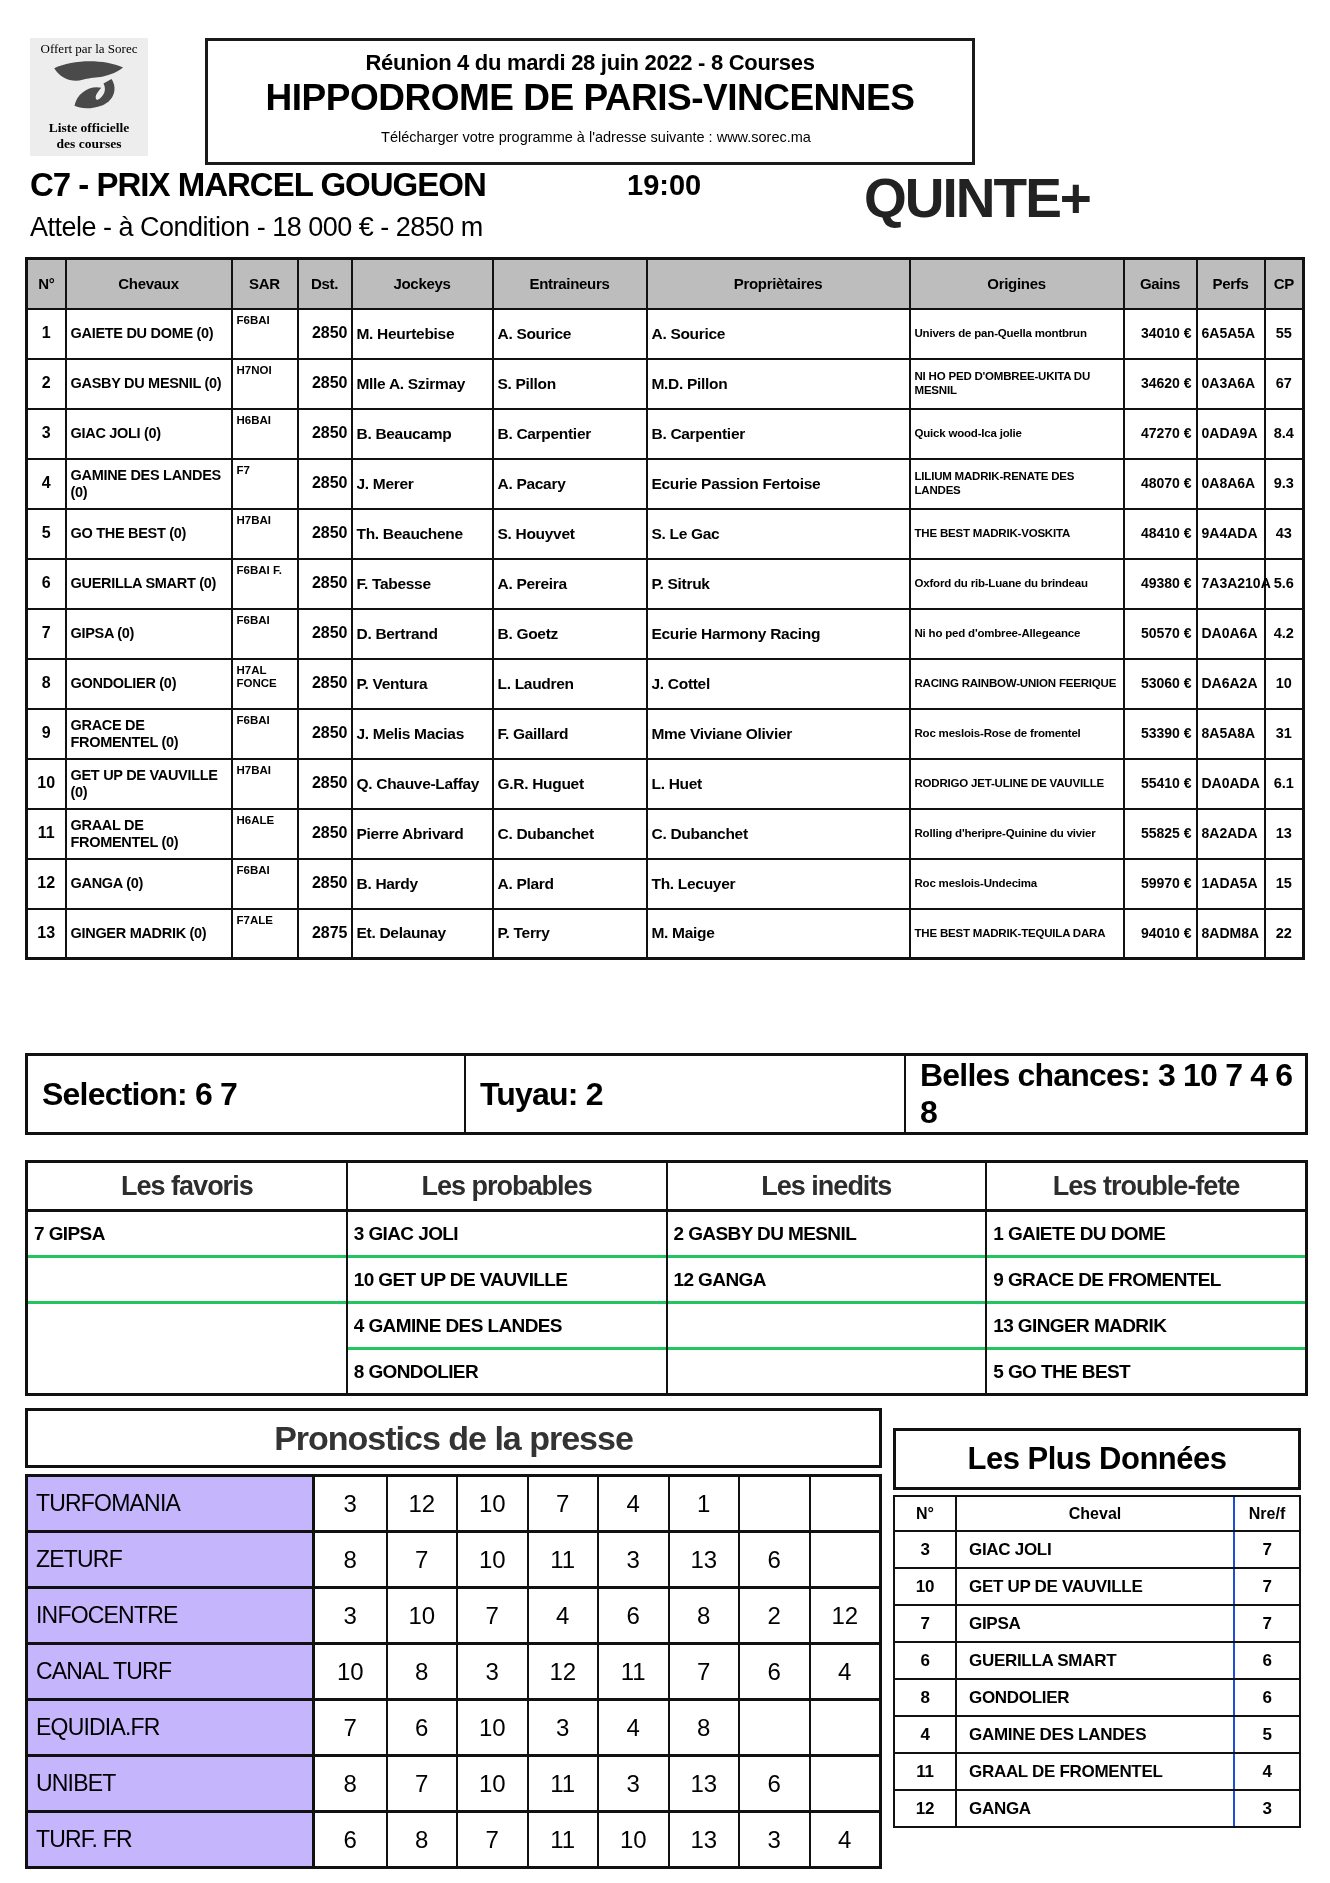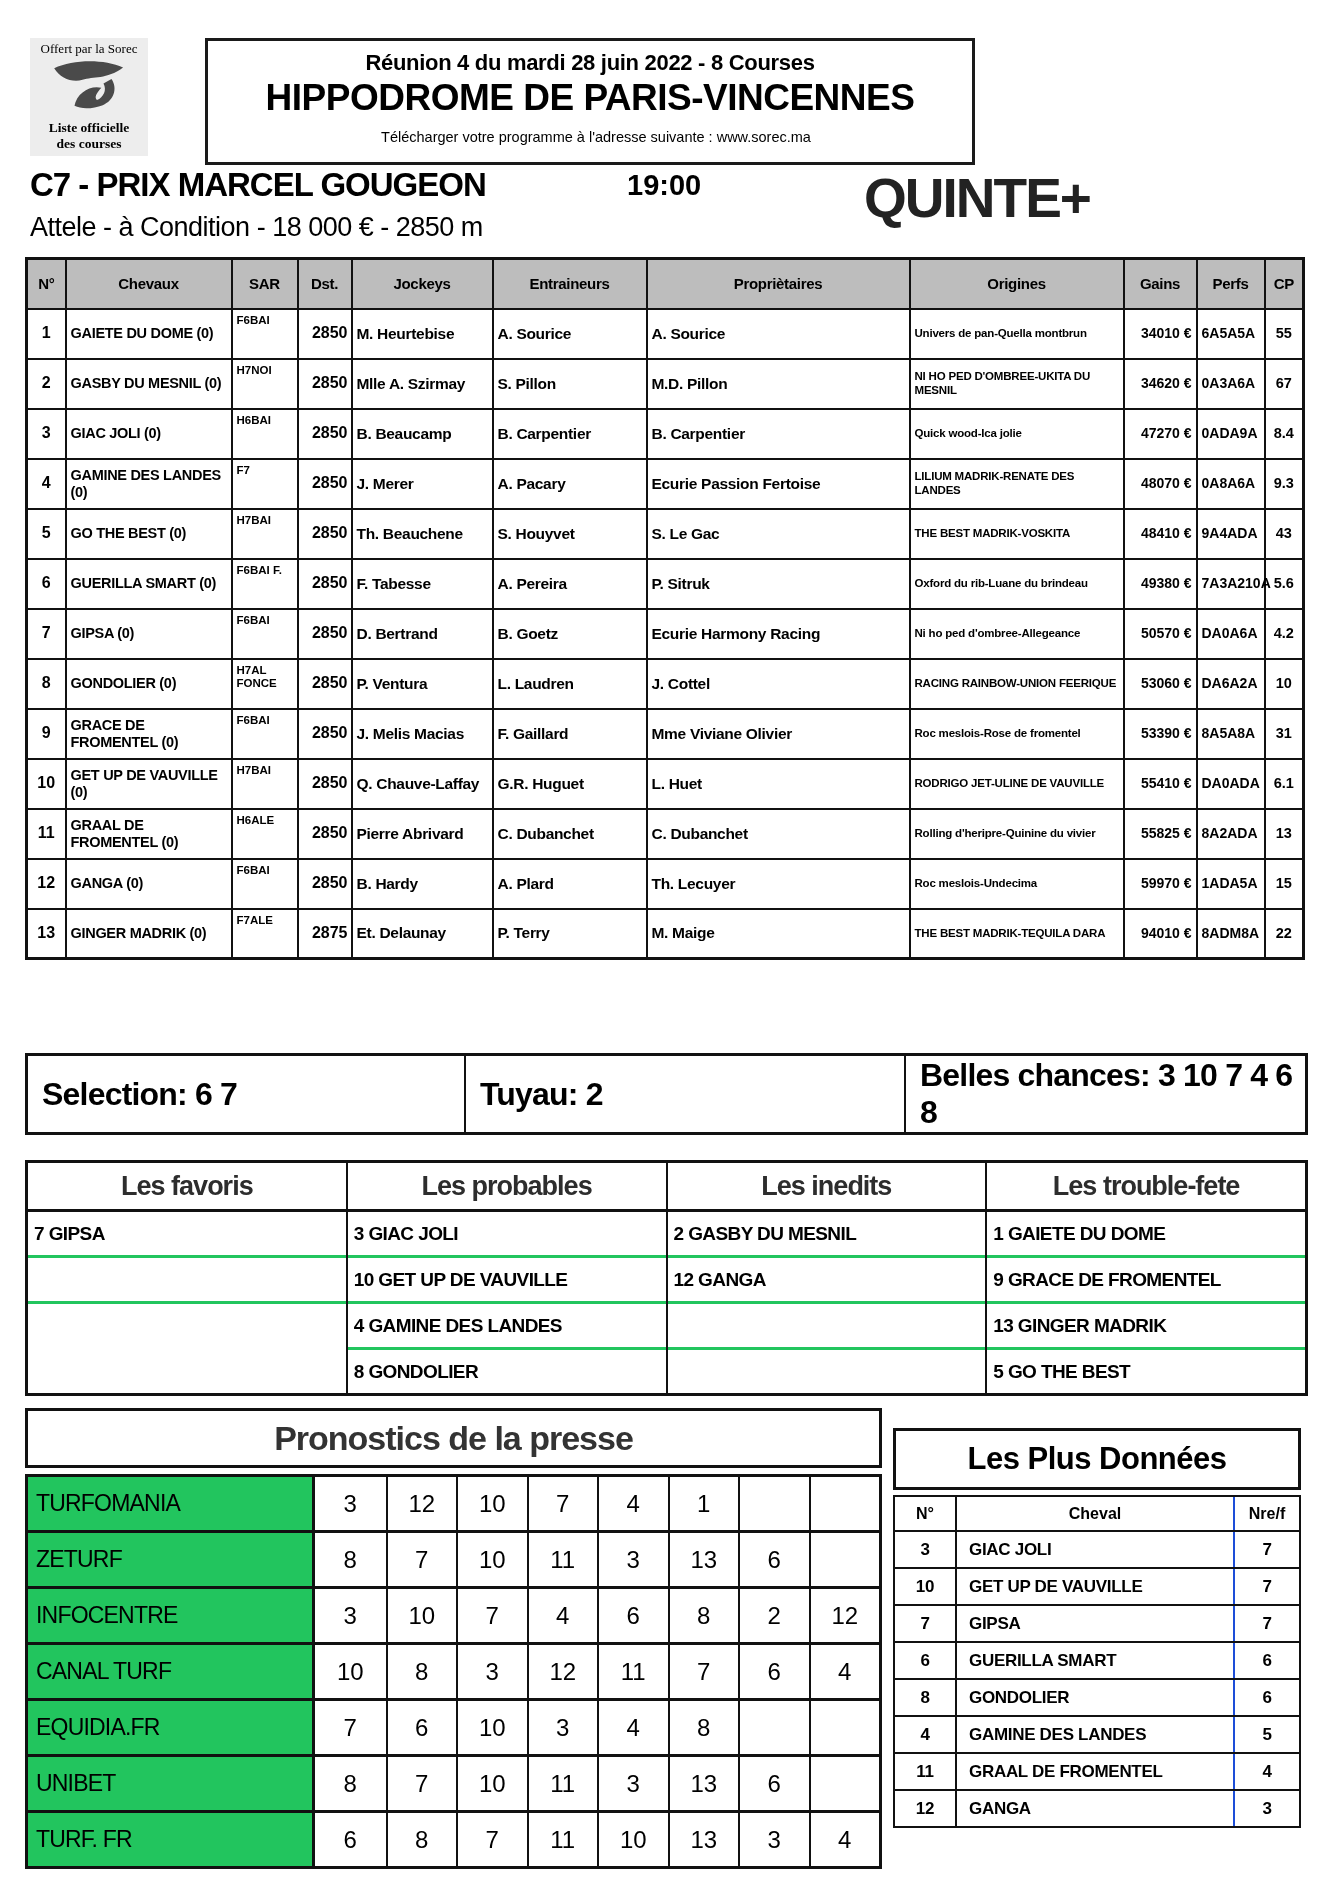--- a/index.html
+++ b/index.html
@@ -62,21 +62,21 @@
              padding-left:6px;font-size:19px;font-weight:bold;letter-spacing:-0.6px;}
   .pick-item:last-child{border-bottom:none;}
 
   
   .press{position:absolute;left:25px;top:1408px;width:857px;}
   .press-title-box{border:3px solid #111;height:54px;display:flex;align-items:center;
                    justify-content:center;font-size:34px;font-weight:bold;color:#333;letter-spacing:-1px;}
   .press-table{border:3px solid #111;margin-top:6px;}
   .press-row{display:grid;grid-template-columns:287px repeat(8,1fr);height:53px;}
   .press-row + .press-row{border-top:3px solid #111;}
-  .press-name{background:#22c55e;display:flex;align-items:center;padding-left:8px;font-size:23px;
+  .press-name{background:#c4b5fd;display:flex;align-items:center;padding-left:8px;font-size:23px;
               letter-spacing:-0.8px;border-right:3px solid #111;}
   .press-cell{display:flex;align-items:center;justify-content:center;font-size:24px;}
   .press-cell + .press-cell{border-left:2px solid #111;}
 
   
   .most{position:absolute;left:893px;top:1403px;width:408px;margin-top:25px;}
   .most-title-box{border:3px solid #111;height:56px;display:flex;align-items:center;
                   justify-content:center;font-size:31px;font-weight:bold;letter-spacing:-0.5px;}
   .most-table{border:2px solid #111;margin-top:5px;}
   .most-header{display:grid;grid-template-columns:62px 1fr 66px;height:33px;font-weight:bold;

